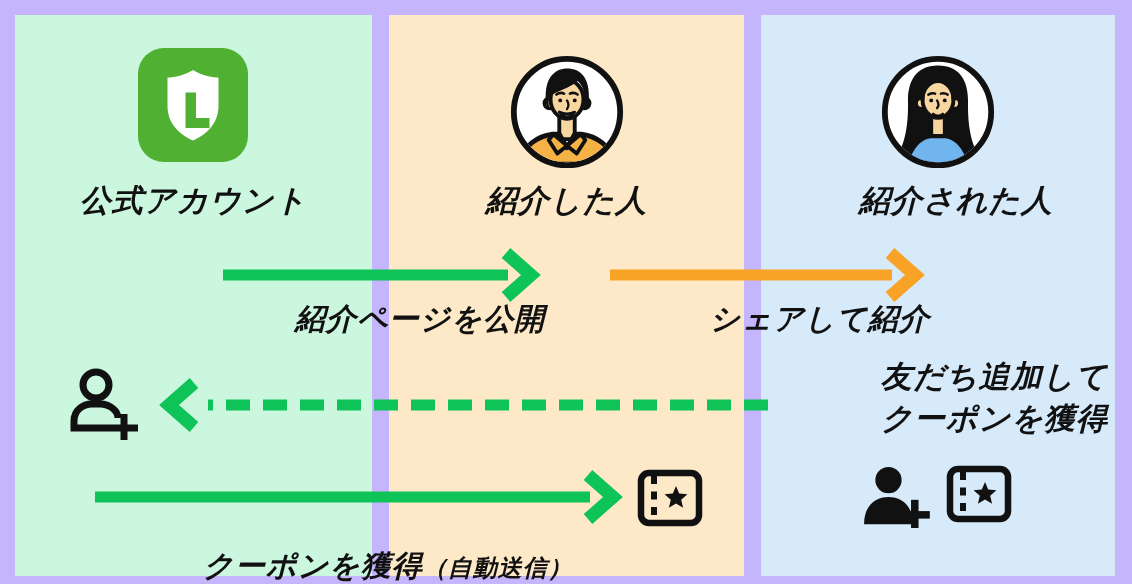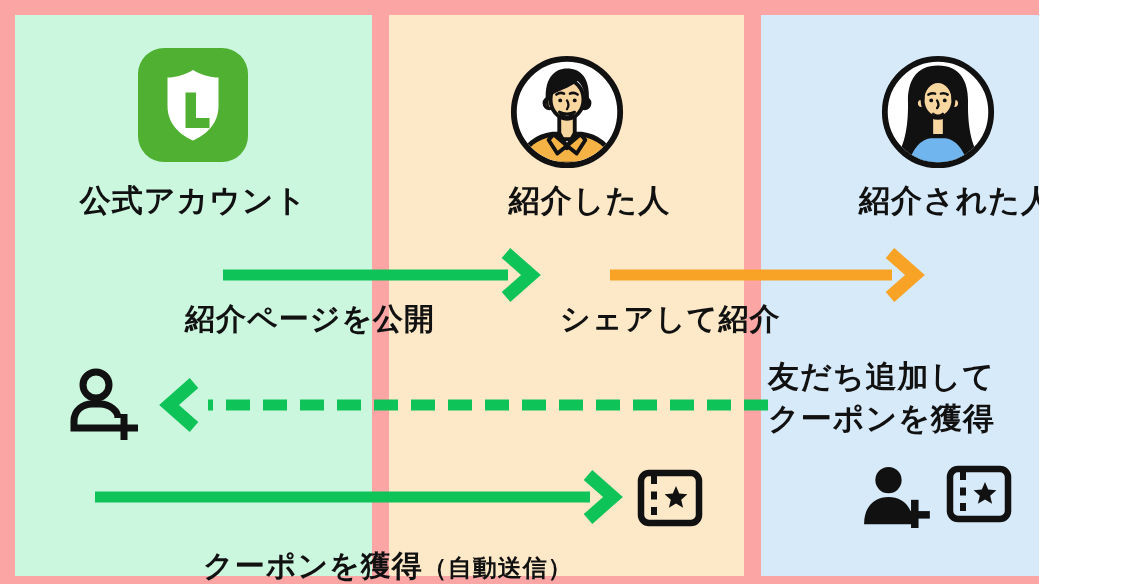--- a/index.html
+++ b/index.html
@@ -1,35 +1,36 @@
 <!DOCTYPE html>
 <html><head>
 <meta charset="utf-8">
 <style>
   html,body{margin:0;padding:0;background:#fff;}
   .stage{
-    position:relative;width:1039px;height:584px;background:#fca5a5;
+    position:relative;width:1132px;height:584px;background:#c4b5fd;
     font-family:"Liberation Sans","DejaVu Sans",sans-serif;color:#111;
     overflow:hidden;
+    font-style:italic;
   }
   .panel{position:absolute;top:15px;height:561px;}
   .panel-green{left:15px;width:357px;background:#ccf7df;}
   .panel-orange{left:389px;width:355px;background:#fde8c7;}
   .panel-blue{left:761px;width:354px;background:#d7eafa;}
   .col-title{
     position:absolute;top:180px;font-size:31px;font-weight:800;
     text-align:center;letter-spacing:1px;white-space:nowrap;
   }
   .title-1{left:15px;width:357px;}
-  .title-2{left:389px;width:355px;margin-left:23px;}
+  .title-2{left:389px;width:355px;}
   .title-3{left:779px;width:354px;}
   .abs{position:absolute;}
   .flow-label{
     position:absolute;font-size:30px;font-weight:800;letter-spacing:1px;
-    text-align:left;white-space:nowrap;
+    text-align:right;white-space:nowrap;
   }
   .flow-label-1{left:185px;width:360px;top:299px;}
   .flow-label-2{left:560px;width:370px;top:299px;}
   .flow-label-3{left:768px;width:340px;top:356px;line-height:42px;font-size:31px;}
   .flow-label-4{left:203px;top:515px;text-align:left;margin-top:31px;}
   .flow-note{font-size:24px;font-weight:800;}
   svg{display:block;}
   #arrow-layer{position:absolute;left:0;top:0;pointer-events:none;}
 </style>
 </head>

